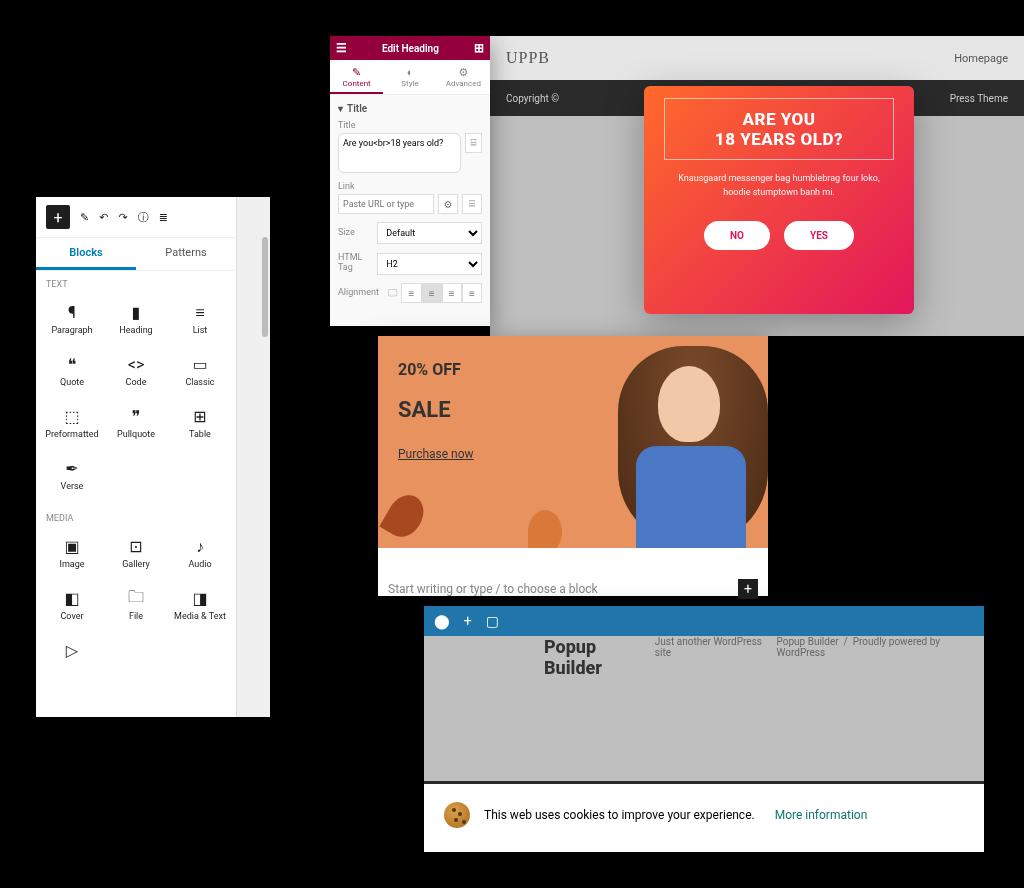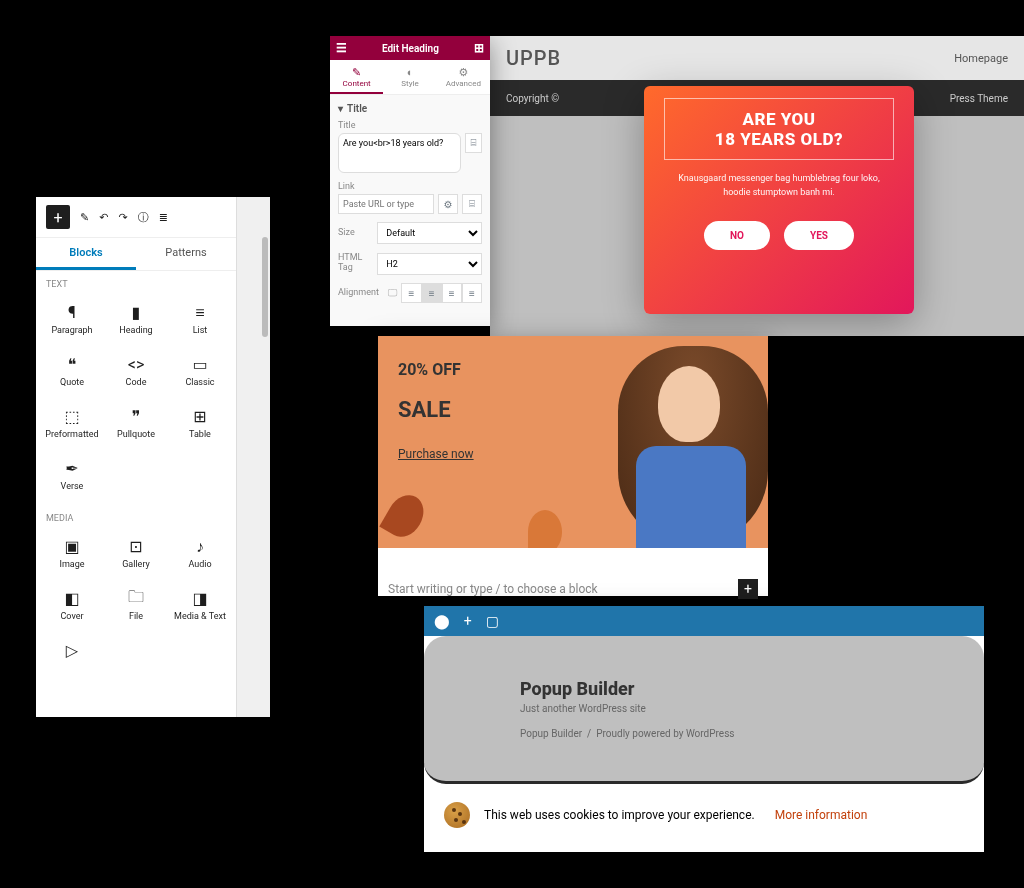--- a/index.html
+++ b/index.html
@@ -40,21 +40,21 @@
 .el-flex { display:flex; gap:4px; align-items:center; }
 .el-flex .el-input { flex:1; }
 .el-iconbtn { width:20px; height:20px; border:1px solid #ddd; display:flex; align-items:center; justify-content:center; font-size:10px; background:#fff; }
 .el-align { display:flex; margin-left:auto; width:88px; }
 .el-align .ab { flex:1; border:1px solid #ddd; height:20px; display:flex; align-items:center; justify-content:center; font-size:10px; background:#fff; }
 .el-align .ab.active { background:#ddd; }
 
 
 .uppb { position:absolute; left:490px; top:36px; width:534px; height:300px; background:#bfbfbf; box-shadow:0 6px 24px rgba(0,0,0,.4); }
 .uppb-bar { height:44px; background:#e6e6e6; display:flex; align-items:center; padding:0 16px; justify-content:space-between; color:#555; }
-.uppb-bar .brand { font-size:20px; font-weight:500; letter-spacing:1px; color:#555; }
+.uppb-bar .brand { font-size:16px; font-weight:500; letter-spacing:1px; color:#555;font-family:Liberation Serif, serif; }
 .uppb-bar .home { font-size:11px; }
 .uppb-foot { height:36px; background:#2a2a2a; color:#ccc; font-size:10px; display:flex; align-items:center; padding:0 16px; }
 .popup { position:absolute; left:154px; top:50px; width:270px; height:228px; background:linear-gradient(135deg,#ff6a2b,#e2175b); border-radius:6px; padding:12px 20px; color:#fff; text-align:center; box-shadow:0 10px 40px rgba(0,0,0,.3); }
 .popup-title { border:1px solid rgba(255,255,255,.6); padding:10px 14px; font-weight:800; font-size:17px; letter-spacing:.5px; }
 .popup-sub { font-size:9px; margin:12px 0 22px; line-height:1.5; opacity:.95; }
 .popup-btns { display:flex; gap:14px; justify-content:center; }
 .popup-btn { background:#fff; border-radius:18px; padding:9px 26px; font-size:10px; font-weight:700; color:#e2175b; }
 
 
 .sale-wrap { position:absolute; left:378px; top:336px; width:390px; height:260px; background:#ffffff; box-shadow:0 6px 24px rgba(0,0,0,.35); }
@@ -69,28 +69,28 @@
 .leaf { position:absolute; width:34px; height:44px; background:#c35a2a; border-radius:50% 50% 50% 0; }
 .leaf.l1 { left:10px; bottom:10px; transform:rotate(30deg); background:#a84820; }
 .leaf.l2 { left:150px; bottom:-6px; background:#d97838; }
 .sale-placeholder { padding:31px 10px; display:flex; justify-content:space-between; align-items:center; font-size:12px; color:#888; font-family:Georgia,serif; }
 .sale-placeholder .plus { width:20px; height:20px; background:#1e1e1e; color:#fff; display:flex; align-items:center; justify-content:center; font-size:14px; }
 
 
 .cookie-wrap { position:absolute; left:424px; top:606px; width:560px; height:246px; background:#fff; box-shadow:0 6px 24px rgba(0,0,0,.4); }
 .cookie-bar { height:30px; background:#2075aa; display:flex; align-items:center; gap:14px; padding:0 10px; color:#fff; }
 .cookie-bar .ic { font-size:14px; }
-.cookie-hero { height:148px; background:#bfbfbf; display:flex; flex-direction:column; justify-content:center; padding-left:96px; color:#333; border-bottom:3px solid #2a2a2a;border-radius:22px; }
+.cookie-hero { height:148px; background:#bfbfbf; display:flex; flex-direction:row; justify-content:center; padding-left:120px; color:#333; border-bottom:3px solid #2a2a2a; }
 .cookie-hero h2 { font-size:18px; font-weight:800; margin-bottom:4px; }
 .cookie-hero .tag { font-size:10px; color:#666; margin-bottom:14px; }
 .cookie-hero .foot { font-size:10px; color:#666; }
 .cookie-bot { padding:18px 20px; display:flex; align-items:center; gap:14px; font-size:12px; }
 .cookie-ico { width:26px; height:26px; background:radial-gradient(circle at 40% 35%,#d9a048,#a96a20); border-radius:50%; position:relative; }
 .cookie-ico::after { content:""; position:absolute; width:4px; height:4px; background:#5a3410; border-radius:50%; top:6px; left:8px; box-shadow:6px 4px 0 #5a3410,2px 10px 0 #5a3410,10px 12px 0 #5a3410; }
-.cookie-link { color:#c2410c;padding-left:17px; }
+.cookie-link { color:#0f766e;padding-left:17px; }
 </style>
 </head>
 <body>
 
 <div class="uppb">
   <div class="uppb-bar">
     <span class="brand">UPPB</span>
     <span class="home">Homepage</span>
   </div>
   <div class="uppb-foot">

